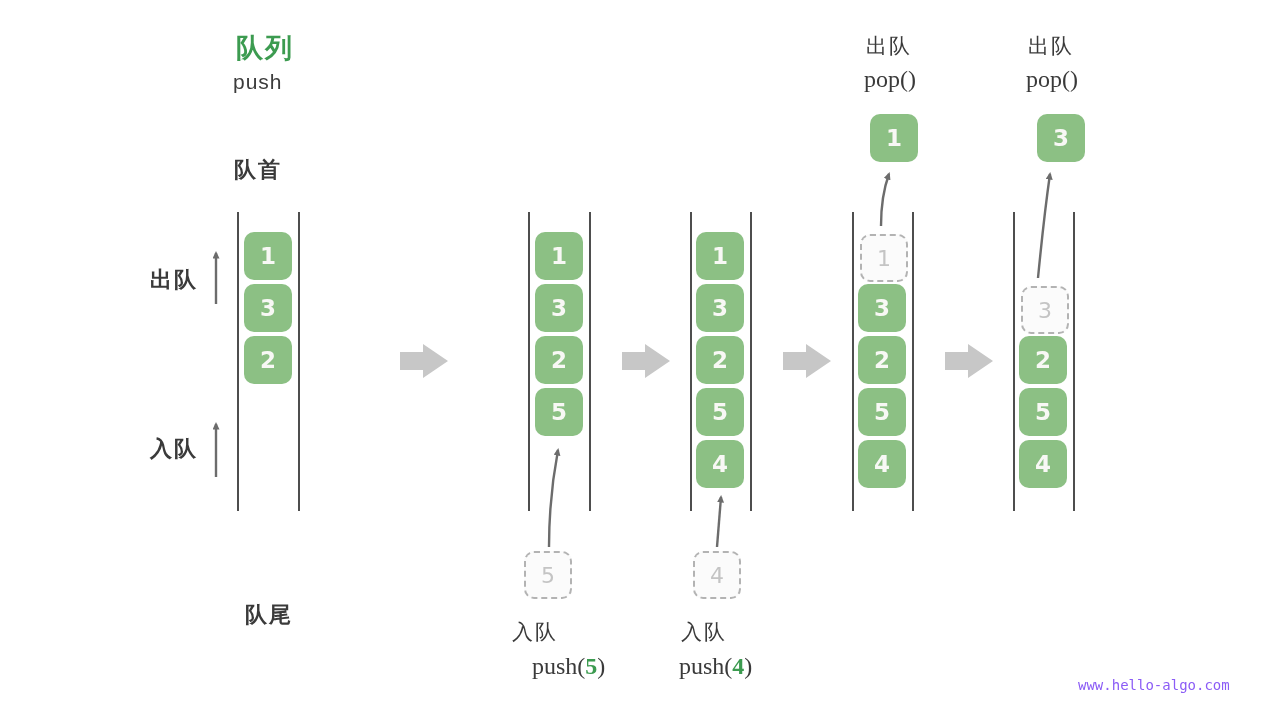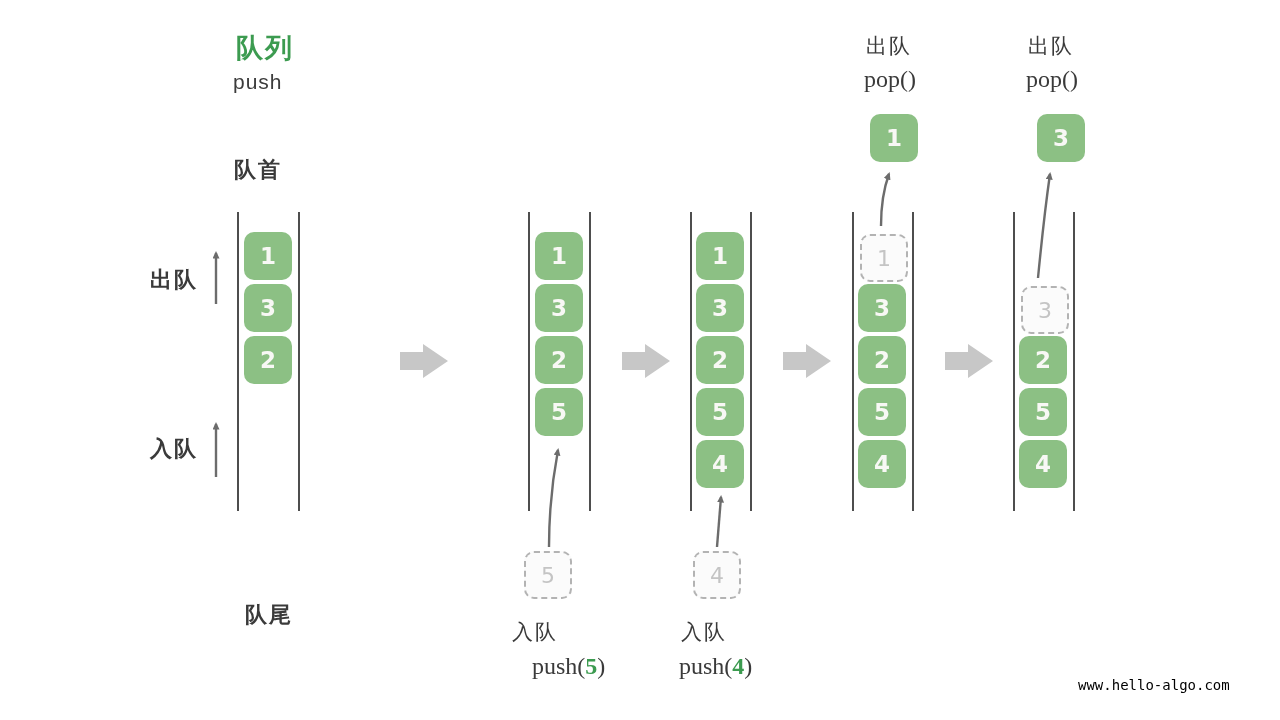--- a/index.html
+++ b/index.html
@@ -21,21 +21,21 @@
     display:flex;align-items:center;justify-content:center;
   }
   .ghost{
     position:absolute;width:44px;height:44px;border-radius:10px;background:#fbfbfb;
     border:2px dashed #b3b3b3;color:#c4c4c4;
     font-family:"DejaVu Sans",sans-serif;font-weight:500;font-size:22px;
     display:flex;align-items:center;justify-content:center;
   }
   .block-arrow{fill:#c7c7c7;}
   .thin{stroke:#6c6c6c;stroke-width:2.4;fill:none;}
-  .watermark{font-family:"DejaVu Sans Mono",monospace;font-size:14px;color:#000000;}
+  .watermark{font-family:"DejaVu Sans Mono",monospace;font-size:14px;color:#8b5cf6;}
   svg.overlay{position:absolute;left:0;top:0;pointer-events:none;}
 </style>
 </head>
 <body>
 
 <div class="abs title-zh" style="left:236px;top:30px;">队列</div>
 <div class="abs title-en" style="left:233px;top:70px;">push</div>
 
 <div class="abs zh-bold" style="left:234px;top:155px;">队首</div>
 <div class="abs zh-bold" style="left:245px;top:566px;margin-top:34px;">队尾</div>

